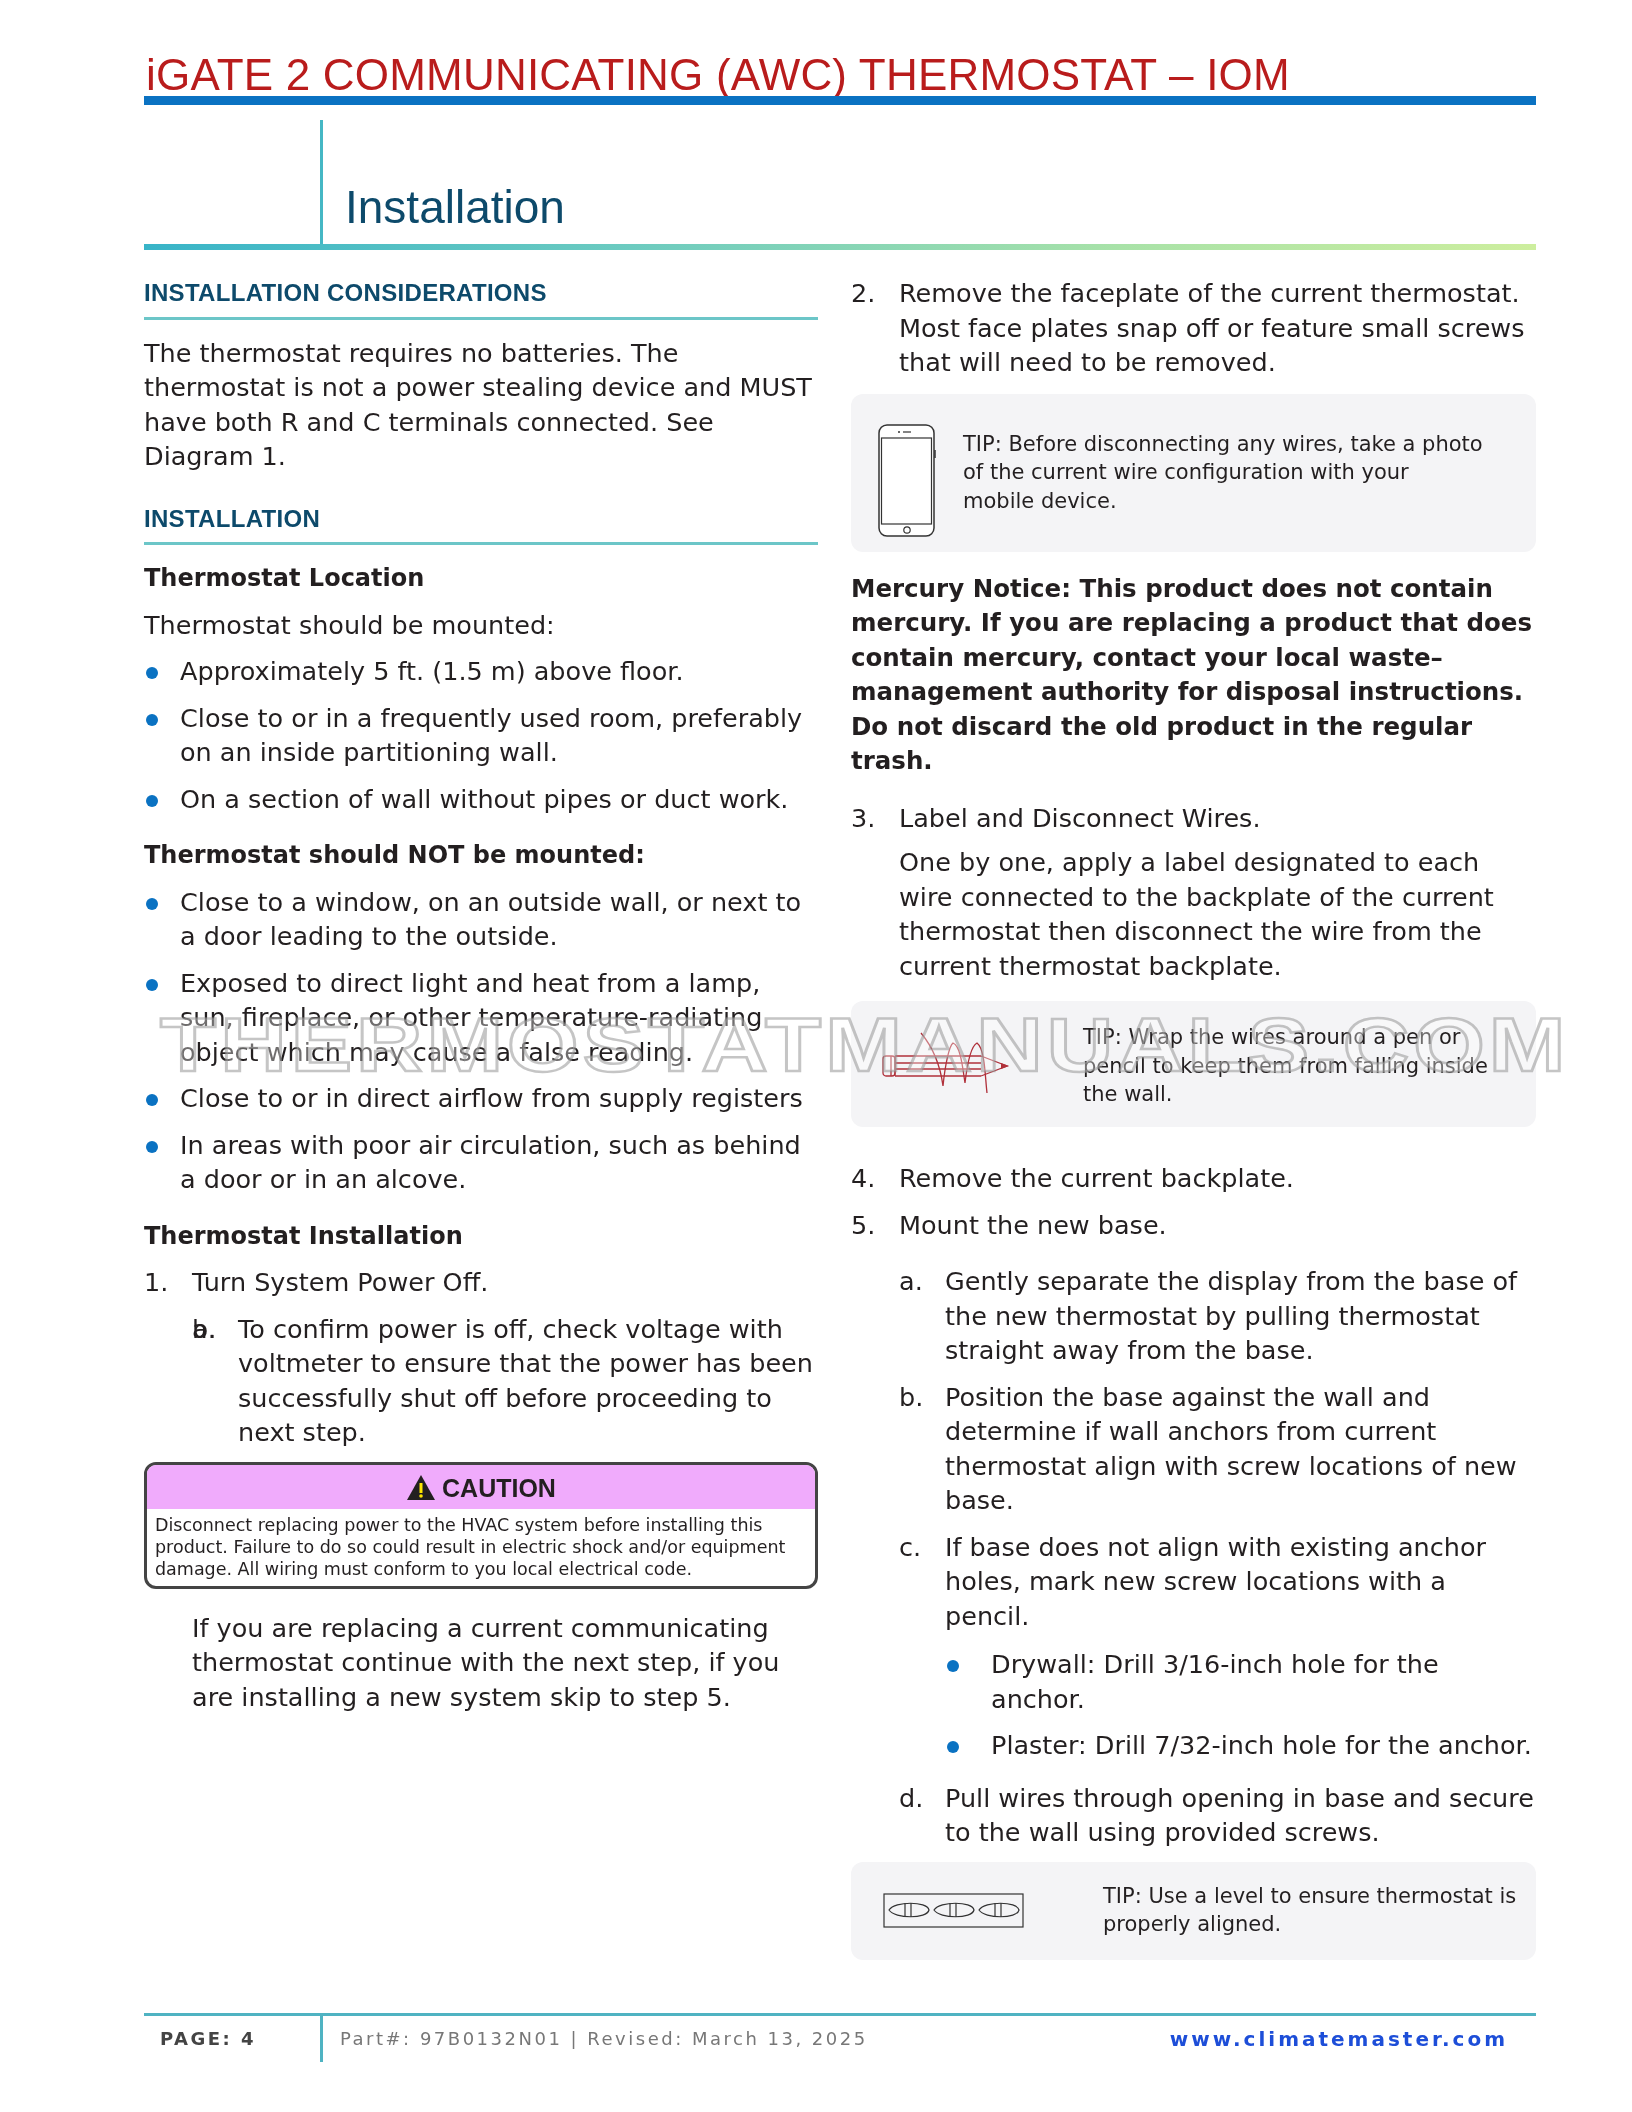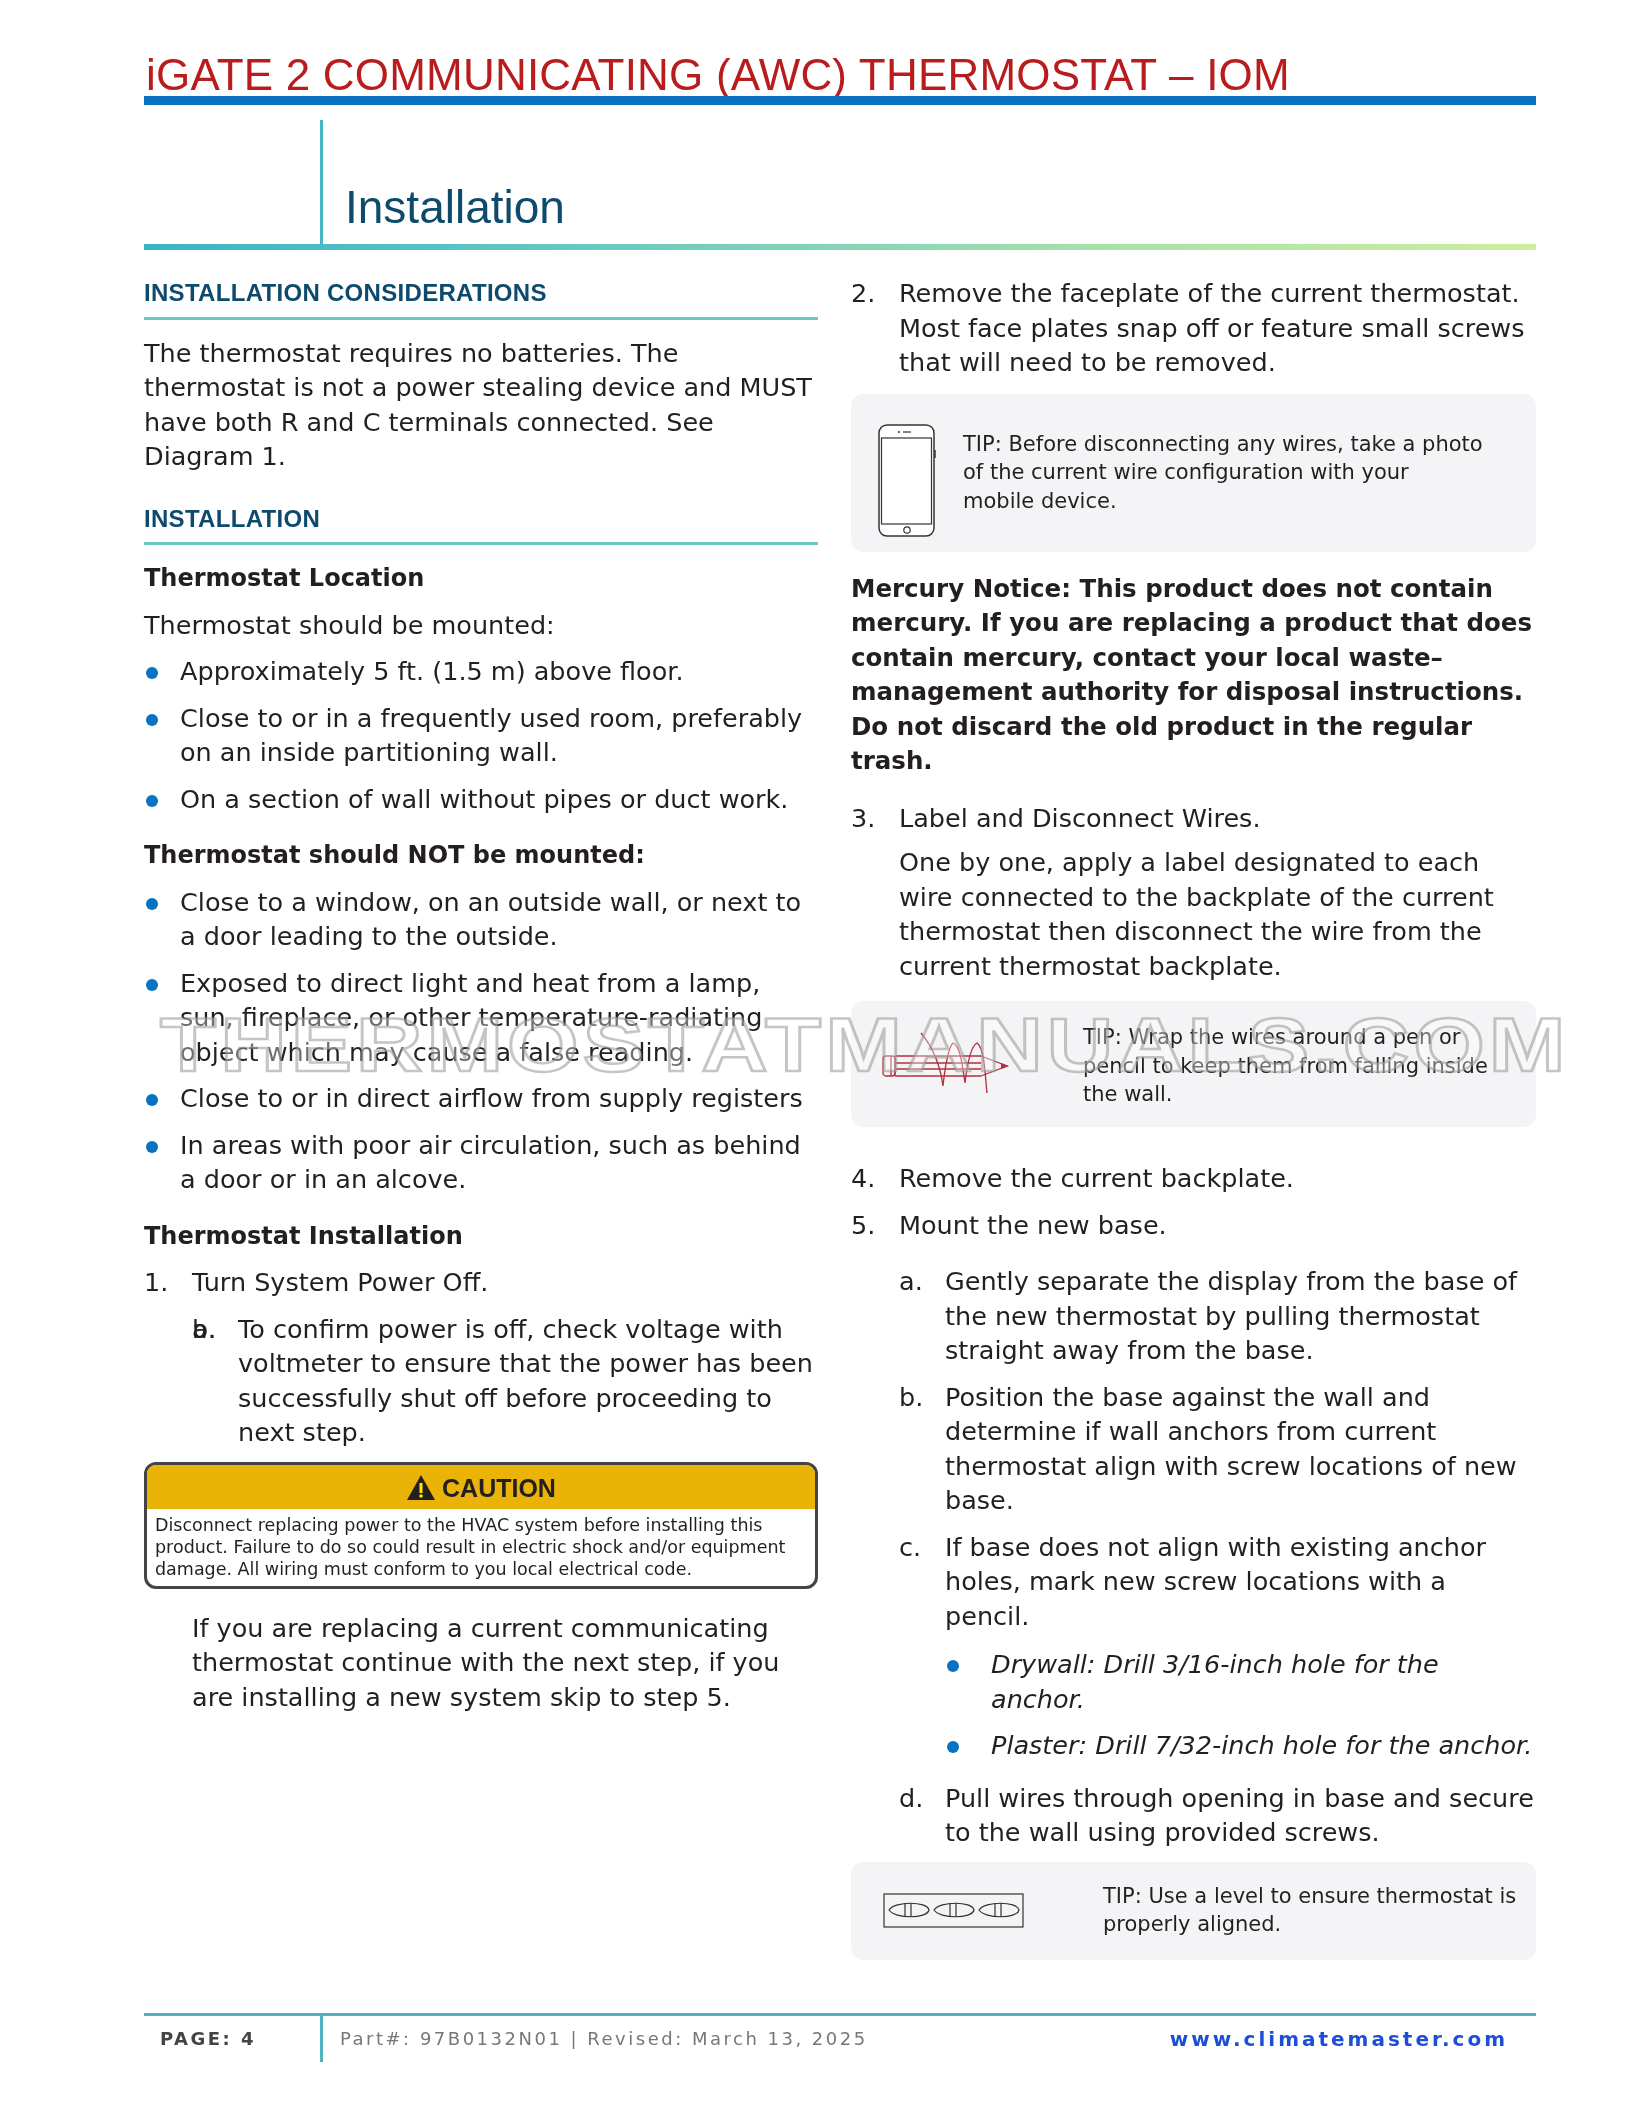--- a/index.html
+++ b/index.html
@@ -29,27 +29,27 @@
   .para { margin-bottom: 24px; }
   .subhead { font-weight: bold; font-size: 24px; margin-top: 0; margin-bottom: 12px; }
   .bullets { list-style: none; margin: 0 0 14px 0; padding: 0; }
   .bullets li { position: relative; padding-left: 36px; margin-bottom: 12px; }
   .bullet-dot { position: absolute; left: 2px; top: 13px; width: 12px; height: 12px; border-radius: 50%; background: #0a72c2; }
   .num-item { position: relative; padding-left: 48px; margin-bottom: 12px; }
   .num-label { position: absolute; left: 0; top: 0; }
   .alpha-item { position: relative; padding-left: 94px; margin-bottom: 12px; }
   .alpha-label { position: absolute; left: 48px; top: 0; }
   .indent-para { padding-left: 48px; }
-  .sub-bullets { list-style: none; margin: 14px 0 14px 0; padding: 0; font-style: italic; }
+  .sub-bullets { list-style: none; margin: 14px 0 14px 0; padding: 0; }
   .sub-bullets li { position: relative; padding-left: 140px; margin-bottom: 12px; }
   .sub-bullets .bullet-dot { left: 96px; }
 
   
   .caution { border: 3px solid #444; border-radius: 12px; overflow: hidden; margin: 8px 0 22px 0; width: 668px; }
-  .caution-head { background: #eab308; text-align: center; font-weight: bold; font-size: 25px; height: 44px; line-height: 46px;
+  .caution-head { background: #f0abfc; text-align: center; font-weight: bold; font-size: 25px; height: 44px; line-height: 46px;
                   font-family: "Liberation Sans", sans-serif; }
   .caution-head svg { vertical-align: -4px; margin-right: 6px; }
   .caution-body { font-size: 17.5px; line-height: 22px; padding: 5px 8px 6px 8px; }
 
   
   .tip { background: #f4f4f6; border-radius: 12px; position: relative; margin: 16px 0 20px 0; }
   .tip-text { position: absolute; font-size: 21px; line-height: 28.5px; }
   .tip-icon { position: absolute; }
 
   .mercury { font-weight: bold; font-size: 24.5px; line-height: 34.5px; margin-bottom: 22px; }

